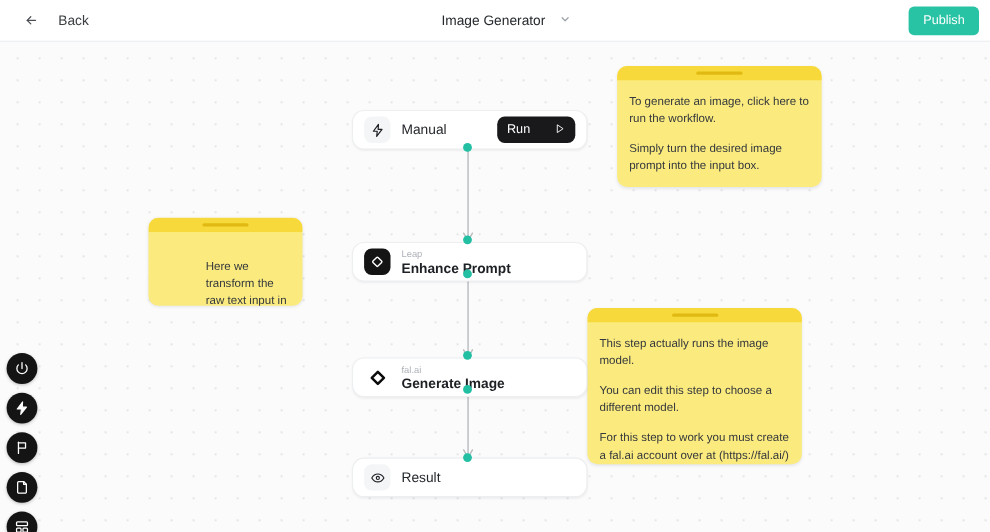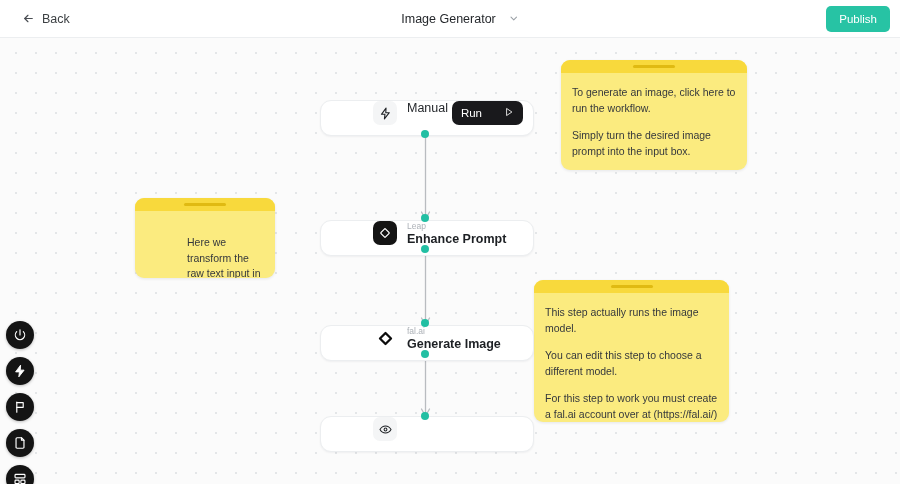--- a/index.html
+++ b/index.html
@@ -20,21 +20,21 @@
     height: 38px;
     background: #ffffff;
     border-bottom: 1px solid #eceef0;
     display: flex;
     align-items: center;
     z-index: 40;
   }
   .back-btn {
     display: flex;
     align-items: center;
-    gap: 7px;
+    gap: 18px;
     margin-left: 16px;
     color: #3c4043;
     font-size: 12.5px;
     cursor: pointer;
     padding: 4px 6px;
     border-radius: 5px;
   }
   .back-btn svg { display: block; }
 
   .title-wrap {
@@ -105,24 +105,23 @@
 
   
   .node {
     position: absolute;
     width: 214px;
     background: #ffffff;
     border: 1px solid #eceef0;
     border-radius: 11px;
     box-shadow: 0 1px 2px rgba(16,24,40,.05);
     display: flex;
-    align-items: flex-start;
+    align-items: center;
     cursor: pointer;
     z-index: 20;
-    padding-left: 42px;
   }
   .node-ico {
     width: 24px; height: 24px;
     border-radius: 7px;
     margin-left: 10px;
     display: flex;
     align-items: center;
     justify-content: center;
     flex: 0 0 auto;
   }
@@ -309,20 +308,23 @@
     </div>
   </div>
 
   <div class="node" id="node-result">
     <div class="node-ico ico-soft">
       <svg width="13" height="13" viewBox="0 0 24 24" fill="none" stroke="#1d2024" stroke-width="1.9" stroke-linecap="round" stroke-linejoin="round">
         <path d="M1.8 12s3.8-6.6 10.2-6.6S22.2 12 22.2 12 18.4 18.6 12 18.6 1.8 12 1.8 12z"></path>
         <circle cx="12" cy="12" r="2.6"></circle>
       </svg>
     </div>
+    <div class="node-text">
+      <div class="node-title plain">Result</div>
+    </div>
   </div>
 
   <div class="note" id="note-left">
     <div class="note-bar">
       <div class="note-grip"></div>
     </div>
     <div class="note-body">
       <p>Here we transform the raw text input in order to turn it into a better prompt.</p>
     </div>
   </div>

